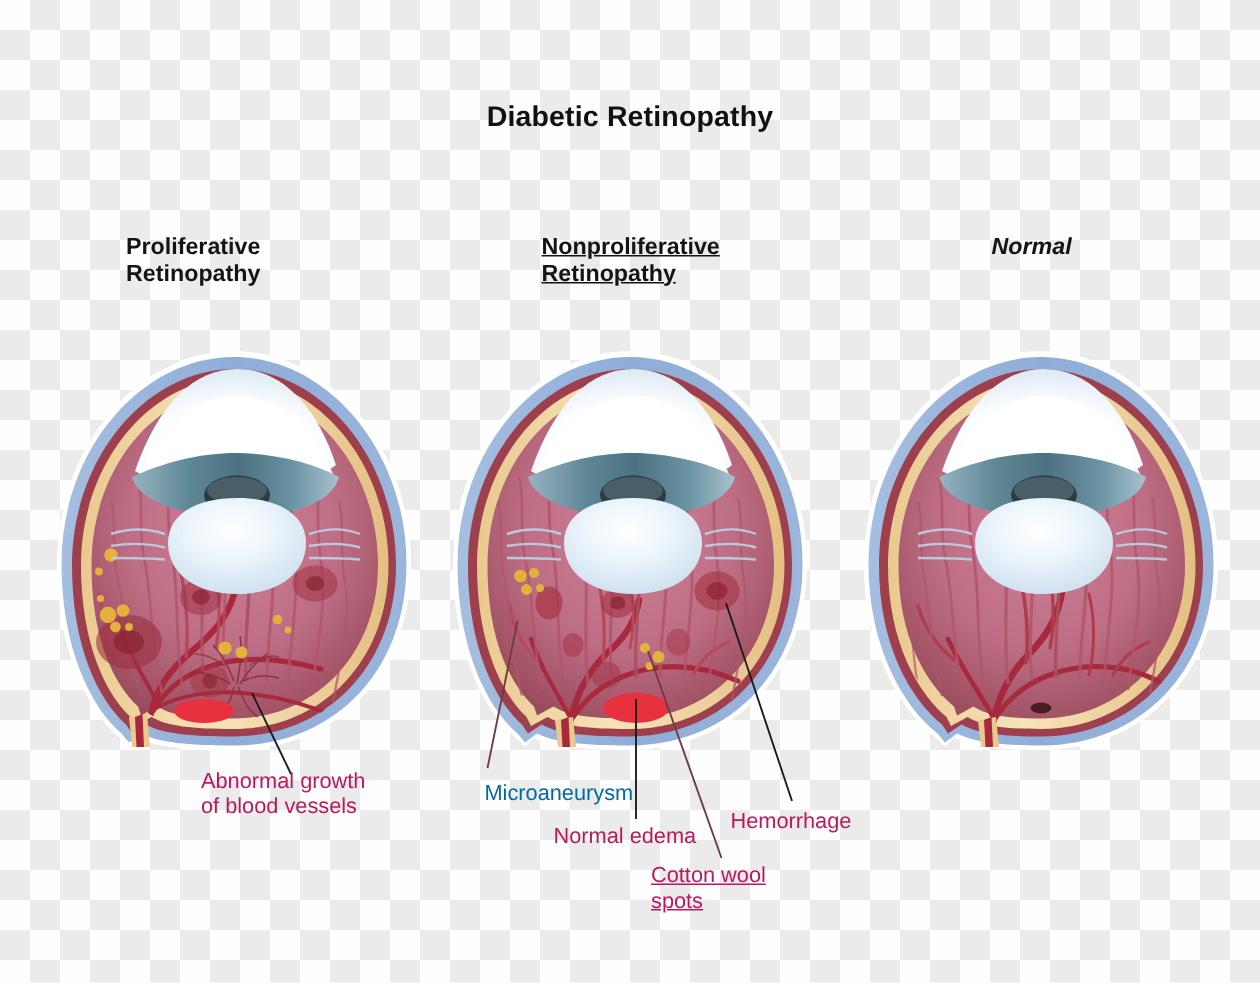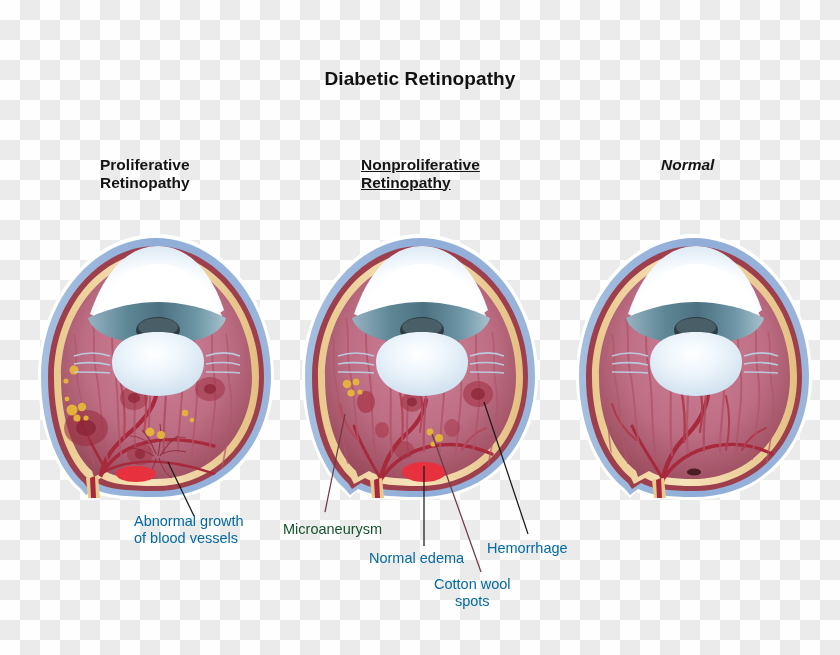--- a/index.html
+++ b/index.html
@@ -38,37 +38,37 @@
     color: #111111;
     letter-spacing: 0.1px;
   }
   .col-title {
     font-size: 15.5px;
     font-weight: bold;
     color: #141414;
     line-height: 1.13;
     white-space: pre-line;
   }
-  .col-title.t1 { left: 100px;  top: 156px; text-align: right; }
+  .col-title.t1 { left: 84px;  top: 156px; text-align: right; }
   .col-title.t2 { left: 361px; top: 156px; text-decoration: underline; }
   .col-title.t3 { left: 661px; top: 156px; font-style: italic; }
 
   
   .callout {
     font-size: 14.5px;
-    color: #0369a1;
+    color: #be185d;
     line-height: 1.16;
     white-space: pre-line;
   }
-  .callout.red { color: #14532d; }
+  .callout.red { color: #0369a1; margin-left: 40px; }
   .cl-abnormal   { left: 134px; top: 513px; }
   .cl-micro      { left: 283px; top: 521px; }
   .cl-macular    { left: 369px; top: 550px; }
   .cl-hemorrhage { left: 487px; top: 540px; }
-  .cl-cotton     { left: 434px; top: 576px; text-align: center; }
+  .cl-cotton     { left: 434px; top: 576px; text-align: left; text-decoration: underline; }
 
   
   .leader { stroke-width: 1.25; fill: none; }
   .leader.black { stroke: #1a1a1a; }
   .leader.maroon { stroke: #6e3b44; }
 
   svg.eye, svg.lines { display: block; }
   svg.lines { position: absolute; left: 0; top: 0; pointer-events: none; }
 </style>
 </head>

